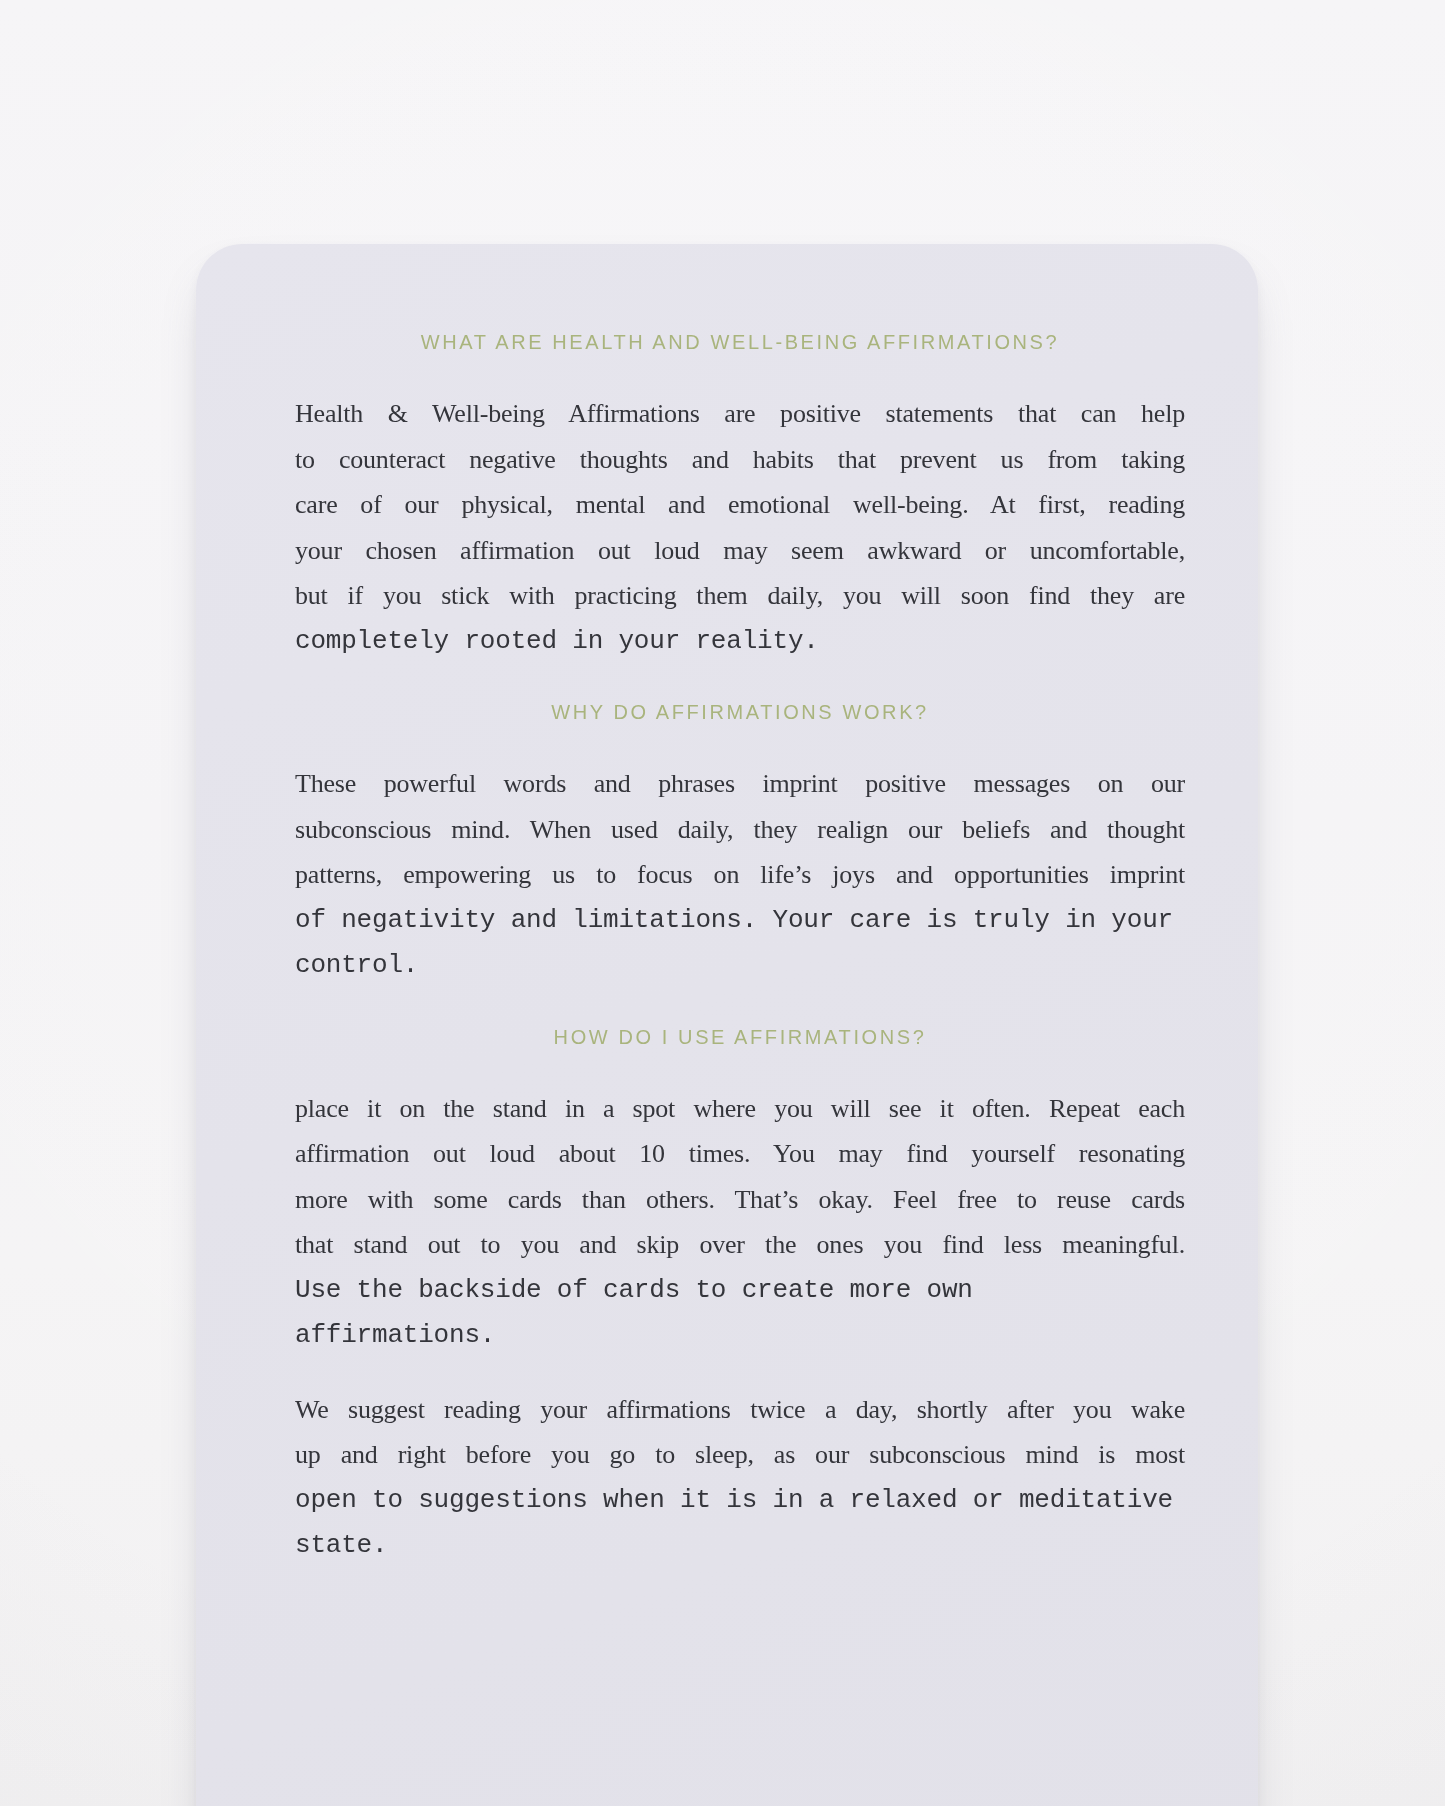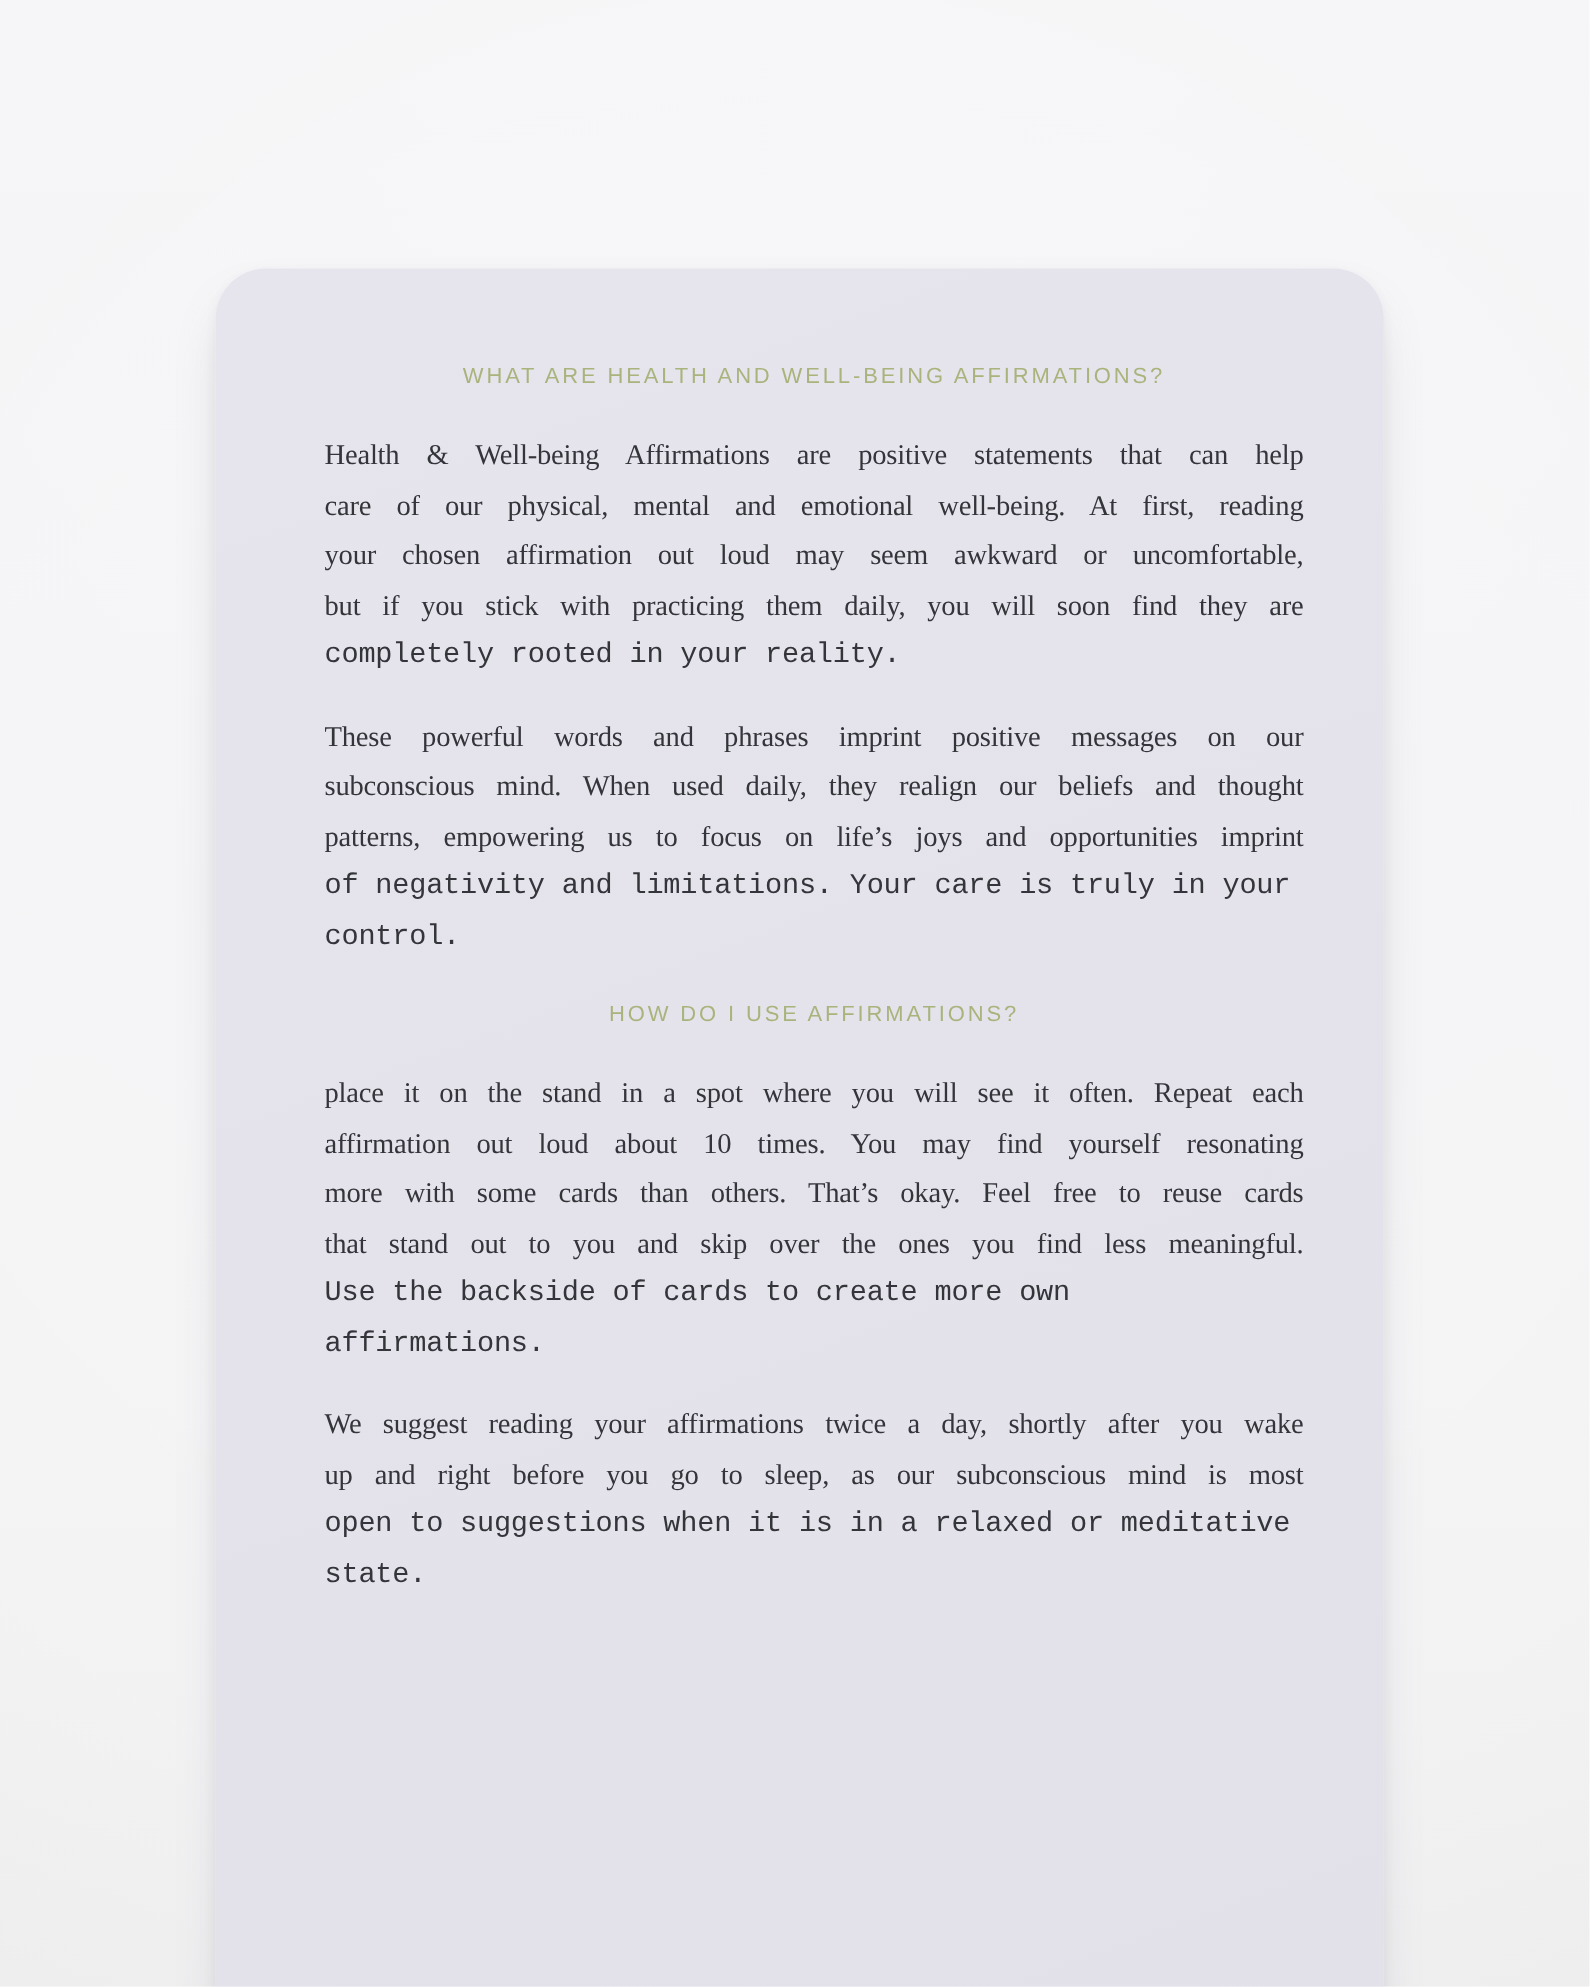--- a/index.html
+++ b/index.html
@@ -53,26 +53,28 @@
 </head>
 <body>
 
 <div class="vignette"></div>
 
 <div class="card">
 
   <div class="section-heading first">WHAT ARE HEALTH AND WELL-BEING AFFIRMATIONS?</div>
   <div class="paragraph">
     <div class="line jl">Health &amp; Well-being Affirmations are positive statements that can help</div>
+    <div class="line jl">to counteract negative thoughts and habits that prevent us from taking</div>
     <div class="line jl">care of our physical, mental and emotional well-being. At first, reading</div>
     <div class="line jl">your chosen affirmation out loud may seem awkward or uncomfortable,</div>
     <div class="line jl">but if you stick with practicing them daily, you will soon find they are</div>
     <div class="line ll">completely rooted in your reality.</div>
   </div>
 
+  <div class="section-heading">WHY DO AFFIRMATIONS WORK?</div>
   <div class="paragraph">
     <div class="line jl">These powerful words and phrases imprint positive messages on our</div>
     <div class="line jl">subconscious mind. When used daily, they realign our beliefs and thought</div>
     <div class="line jl">patterns, empowering us to focus on life’s joys and opportunities imprint</div>
     <div class="line ll">of negativity and limitations. Your care is truly in your control.</div>
   </div>
 
   <div class="section-heading">HOW DO I USE AFFIRMATIONS?</div>
   <div class="paragraph">
     <div class="line jl">place it on the stand in a spot where you will see it often. Repeat each</div>

